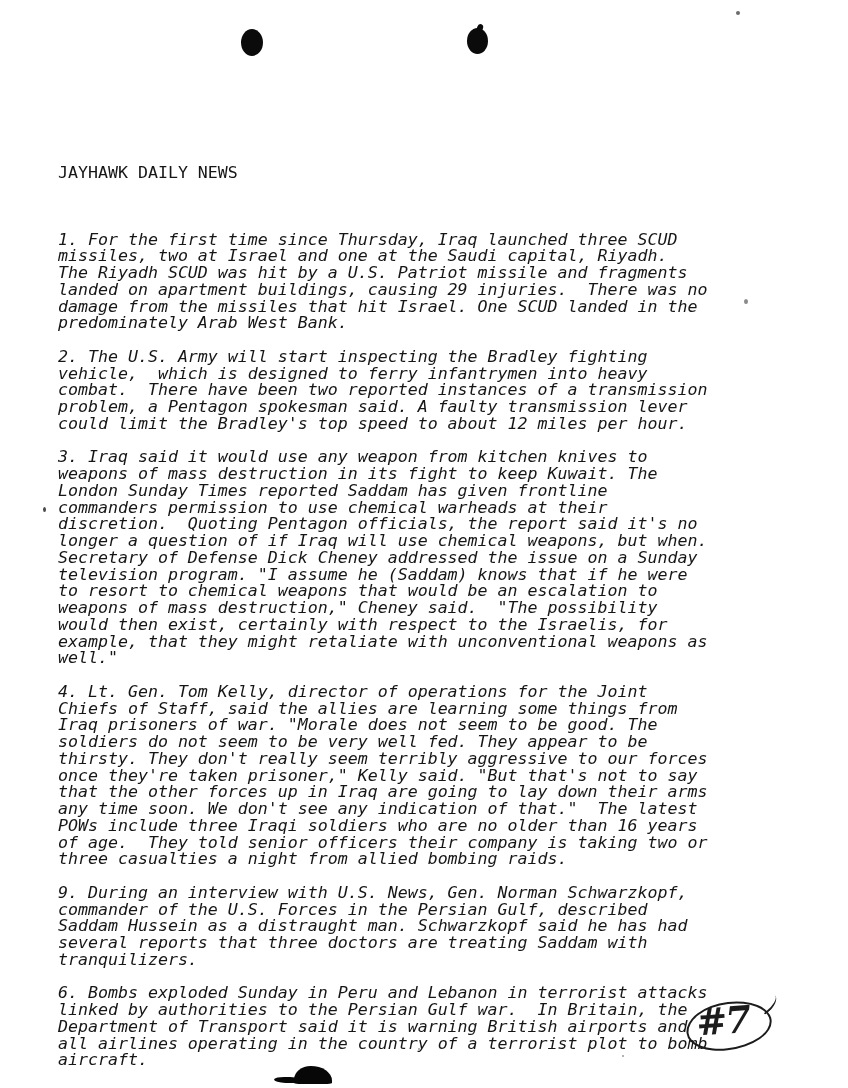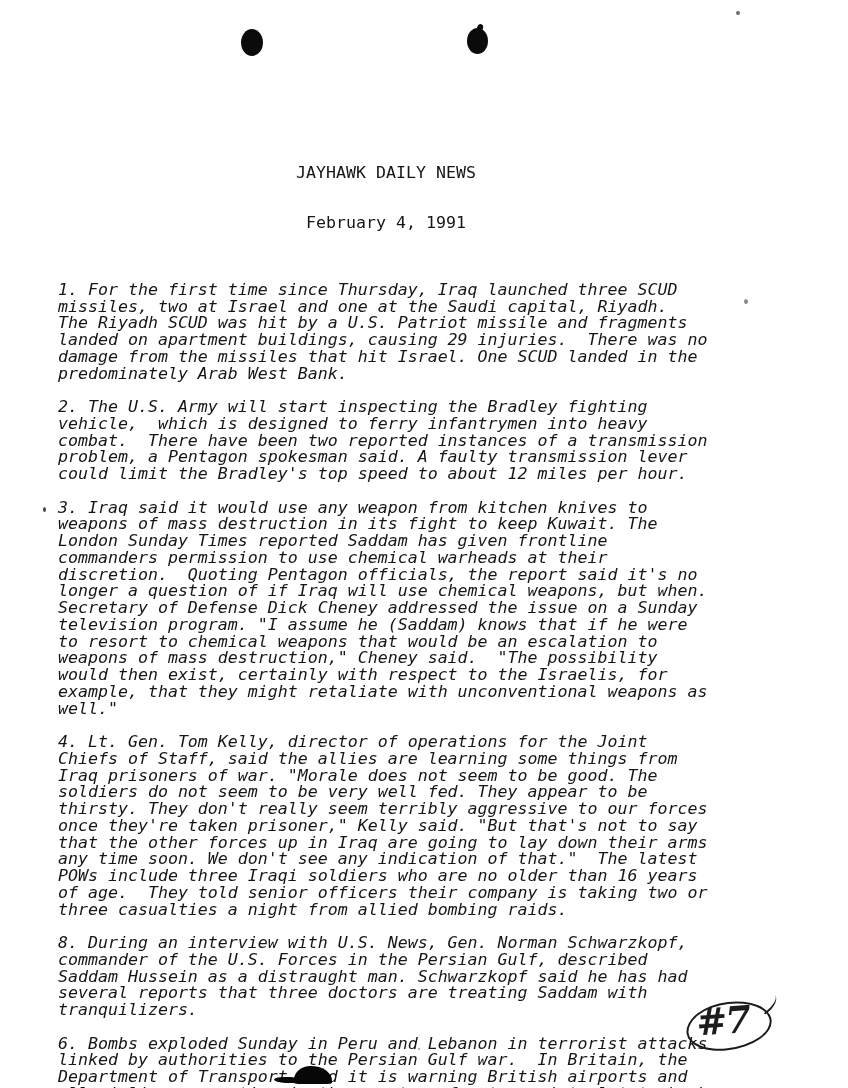--- a/index.html
+++ b/index.html
@@ -38,21 +38,21 @@
   
   .content {
     position: absolute;
     left: 58px; top: 131px;
     width: 656px;
     color: #161616;
     font-size: 16.6px;
     line-height: 16.75px;
     letter-spacing: 0;
   }
-  .title-block { text-align: center; margin: 0 0 16.75px 0; white-space: pre; }
+  .title-block { margin: 0 0 16.75px 0; white-space: pre; }
   .doc-title, .doc-date { white-space: pre; }
   .para { white-space: pre; margin: 0 0 16.75px 0; font-style: italic; }
   .para:last-of-type { margin-bottom: 0; }
 
   
   .annotation {
     position: absolute;
     left: 686px; top: 1002px;
     width: 86px; height: 48px;
     border: 2.5px solid #1c1c1c;
@@ -107,21 +107,20 @@
 
   <div class="speck sp-top-right"></div>
   <div class="speck sp-right-mid"></div>
   <div class="speck sp-margin"></div>
   <div class="speck sp-bottom-1"></div>
   <div class="speck sp-bottom-2"></div>
 
   <div class="content">
     <div class="title-block">
       <div class="doc-title">JAYHAWK DAILY NEWS</div>
-      <div class="doc-date">February 4, 1991</div>
     </div>
 
     <div class="para">1. For the first time since Thursday, Iraq launched three SCUD
 missiles, two at Israel and one at the Saudi capital, Riyadh.
 The Riyadh SCUD was hit by a U.S. Patriot missile and fragments
 landed on apartment buildings, causing 29 injuries.  There was no
 damage from the missiles that hit Israel. One SCUD landed in the
 predominately Arab West Bank.</div>
     <div class="para">2. The U.S. Army will start inspecting the Bradley fighting
 vehicle,  which is designed to ferry infantrymen into heavy
@@ -145,21 +144,21 @@
 Chiefs of Staff, said the allies are learning some things from
 Iraq prisoners of war. "Morale does not seem to be good. The
 soldiers do not seem to be very well fed. They appear to be
 thirsty. They don't really seem terribly aggressive to our forces
 once they're taken prisoner," Kelly said. "But that's not to say
 that the other forces up in Iraq are going to lay down their arms
 any time soon. We don't see any indication of that."  The latest
 POWs include three Iraqi soldiers who are no older than 16 years
 of age.  They told senior officers their company is taking two or
 three casualties a night from allied bombing raids.</div>
-    <div class="para">8. During an interview with U.S. News, Gen. Norman Schwarzkopf,
+    <div class="para">9. During an interview with U.S. News, Gen. Norman Schwarzkopf,
 commander of the U.S. Forces in the Persian Gulf, described
 Saddam Hussein as a distraught man. Schwarzkopf said he has had
 several reports that three doctors are treating Saddam with
 tranquilizers.</div>
     <div class="para">6. Bombs exploded Sunday in Peru and Lebanon in terrorist attacks
 linked by authorities to the Persian Gulf war.  In Britain, the
 Department of Transport said it is warning British airports and
 all airlines operating in the country of a terrorist plot to bomb
 aircraft.</div>
 

